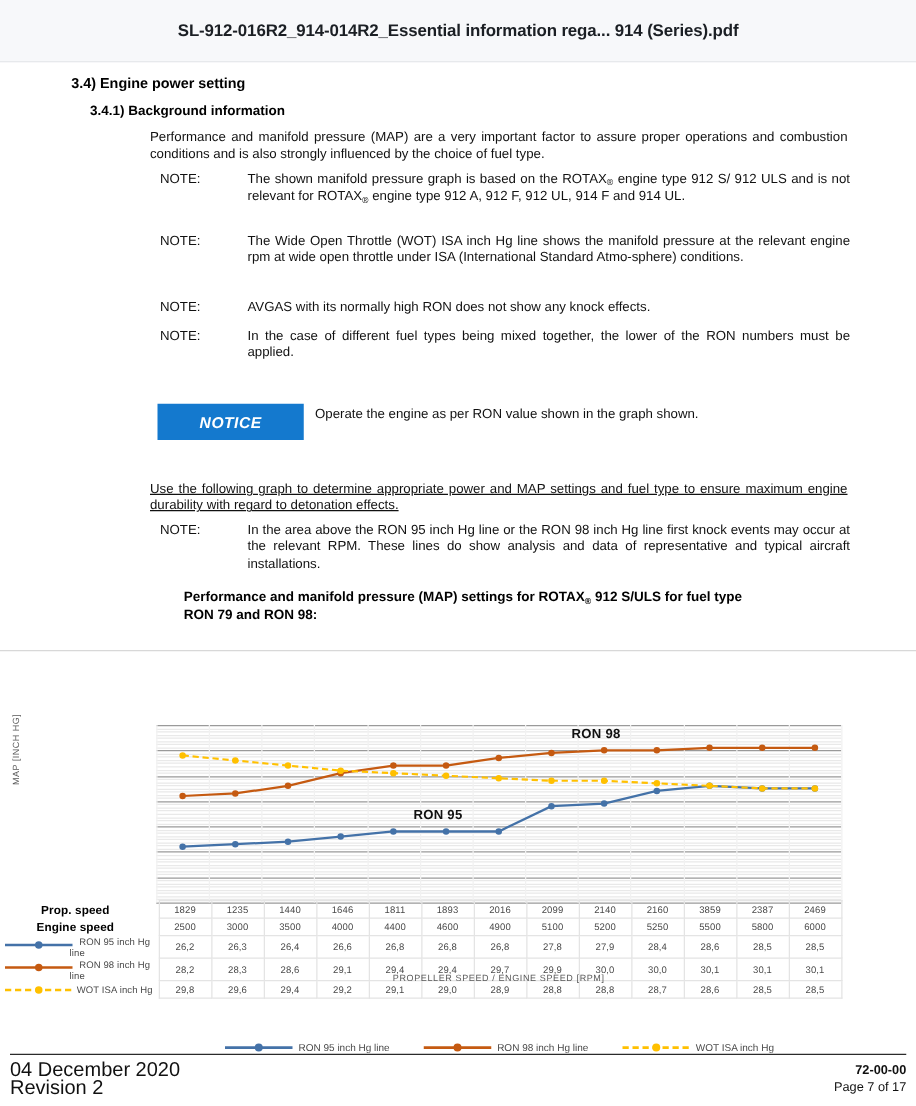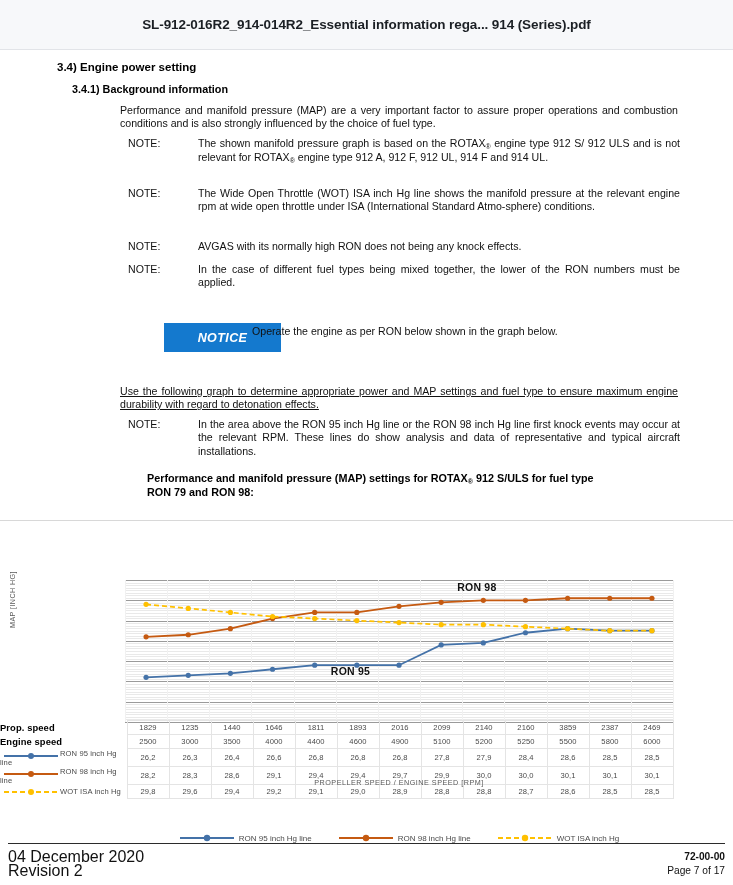--- a/index.html
+++ b/index.html
@@ -39,21 +39,21 @@
   .note-row { position: absolute; font-size: 10.6px; line-height: 13.4px; color: #111; }
   .note-row .lbl { position: absolute; left: 0; top: 0; }
   .note-row .txt { position: absolute; left: 70px; top: 0; text-align: justify; }
   .note-row .txt.nojust { text-align: left; }
 
   sub.reg { font-size: 7px; vertical-align: baseline; position: relative; top: 2px; }
 
   
   #notice-box {
     position: absolute; left: 126px; top: 273px; width: 117px; height: 29px;
-    background: #1479ce; display: flex; align-items: center; justify-content: center; margin-left: 38px;
+    background: #1479ce; display: flex; align-items: center; justify-content: center;
   }
   #notice-box .lab {
     color: #fff; font-weight: bold; font-style: italic; font-size: 12.5px; letter-spacing: 0.4px;
   }
   #notice-text { position: absolute; left: 252px; top: 275px; font-size: 10.6px; color: #111; }
 
   .bold-para { position: absolute; font-size: 10.8px; font-weight: bold; line-height: 14px; color: #000; }
 
   
   #chart-block { position: absolute; left: 0px; top: 470px; width: 641px; height: 277px; }
@@ -81,21 +81,21 @@
     position: absolute; font-size: 10.5px; font-weight: bold; color: #111;
     letter-spacing: 0.2px;
   }
 
   
   #dtable { position: absolute; left: 0px; top: 200px; width: 733px; }
   #dtable table { border-collapse: collapse; table-layout: fixed; width: 673px; margin-left: 0; }
   #dtable td { font-size: 7.6px; color: #4a4a4a; height: 14px; text-align: center;
                border: 1px solid #e4e4e4; padding: 0; letter-spacing: 0.1px; }
   #dtable td.rowlabel {
-    width: 127px; border: none; text-align: left; padding-right: 3px;
+    width: 127px; border: none; text-align: center; padding-right: 3px;
     color: #4a4a4a; position: relative;
   }
   #dtable td.rowlabel.strong { font-size: 9.4px; font-weight: bold; color: #000; padding-right: 6px; }
   #dtable td.dcell { width: 42px; }
   .legend-swatch { position: absolute; left: 2px; top: 0; width: 58px; height: 14px; }
 
   #xaxis-title {
     position: absolute; left: 125px; top: 258px; width: 548px; text-align: center;
     font-size: 7.2px; color: #595959; letter-spacing: 0.5px;
   }
@@ -135,32 +135,32 @@
     <span class="txt" style="width:482px;">The shown manifold pressure graph is based on the ROTAX<sub class="reg">®</sub> engine type 912 S/ 912 ULS and is not relevant for ROTAX<sub class="reg">®</sub> engine type 912 A, 912 F, 912 UL, 914 F and 914 UL.</span>
   </div>
 
   <div class="note-row" style="left:128px; top:137px; width:552px;">
     <span class="lbl">NOTE:</span>
     <span class="txt" style="width:482px;">The Wide Open Throttle (WOT) ISA inch Hg line shows the manifold pressure at the relevant engine rpm at wide open throttle under ISA (International Standard Atmo-sphere) conditions.</span>
   </div>
 
   <div class="note-row" style="left:128px; top:190px; width:552px;">
     <span class="lbl">NOTE:</span>
-    <span class="txt nojust" style="width:482px;">AVGAS with its normally high RON does not being any knock effects.</span>
+    <span class="txt nojust" style="width:482px;">AVGAS with its normally high RON does not show any knock effects.</span>
   </div>
 
   <div class="note-row" style="left:128px; top:213px; width:552px;">
     <span class="lbl">NOTE:</span>
     <span class="txt" style="width:482px;">In the case of different fuel types being mixed together, the lower of the RON numbers must be applied.</span>
   </div>
 
   <div id="notice-box">
     <span class="lab">NOTICE</span>
   </div>
-  <div id="notice-text">Operate the engine as per RON below shown in the graph below.</div>
+  <div id="notice-text">Operate the engine as per RON value shown in the graph shown.</div>
 
   <div class="para" style="left:120px; top:335px; width:558px;text-decoration:underline;">Use the following graph to determine appropriate power and MAP settings and fuel type to ensure maximum engine durability with regard to detonation effects.</div>
 
   <div class="note-row" style="left:128px; top:368px; width:552px;">
     <span class="lbl">NOTE:</span>
     <span class="txt" style="width:482px;">In the area above the RON 95 inch Hg line or the RON 98 inch Hg line first knock events may occur at the relevant RPM. These lines do show analysis and data of representative and typical aircraft installations.</span>
   </div>
 
   <div class="bold-para" style="left:147px; top:421px; width:530px;">Performance and manifold pressure (MAP) settings for ROTAX<sub class="reg">®</sub> 912 S/ULS for fuel type</div>
   <div class="bold-para" style="left:147px; top:435px; width:530px;">RON 79 and RON 98:</div>
@@ -297,21 +297,21 @@
         <div class="ytick" style="top: 75.29px;">30,0</div>
         <div class="ytick" style="top: 95.57px;">29,0</div>
         <div class="ytick" style="top: 115.86px;">28,0</div>
         <div class="ytick" style="top: 136.14px;">27,0</div>
         <div class="ytick" style="top: 156.43px;">26,0</div>
         <div class="ytick" style="top: 176.71px;">25,0</div>
         <div class="ytick" style="top: 197px;">24,0</div>
       </div>
 
     <div class="chart-annot" id="annot-0" style="left: 457.308px; top: 61.1143px;">RON 98</div>
-    <div class="chart-annot" id="annot-1" style="left: 330.846px; top: 145px;">RON 95</div>
+    <div class="chart-annot" id="annot-1" style="left: 330.846px; top: 126px;">RON 95</div>
 
     <div id="dtable">
       <table>
         <tbody id="dtable-body">
             <tr>
               <td class="rowlabel strong">Prop. speed</td>
               <td class="dcell">1829</td>
               <td class="dcell">1235</td>
               <td class="dcell">1440</td>
               <td class="dcell">1646</td>

